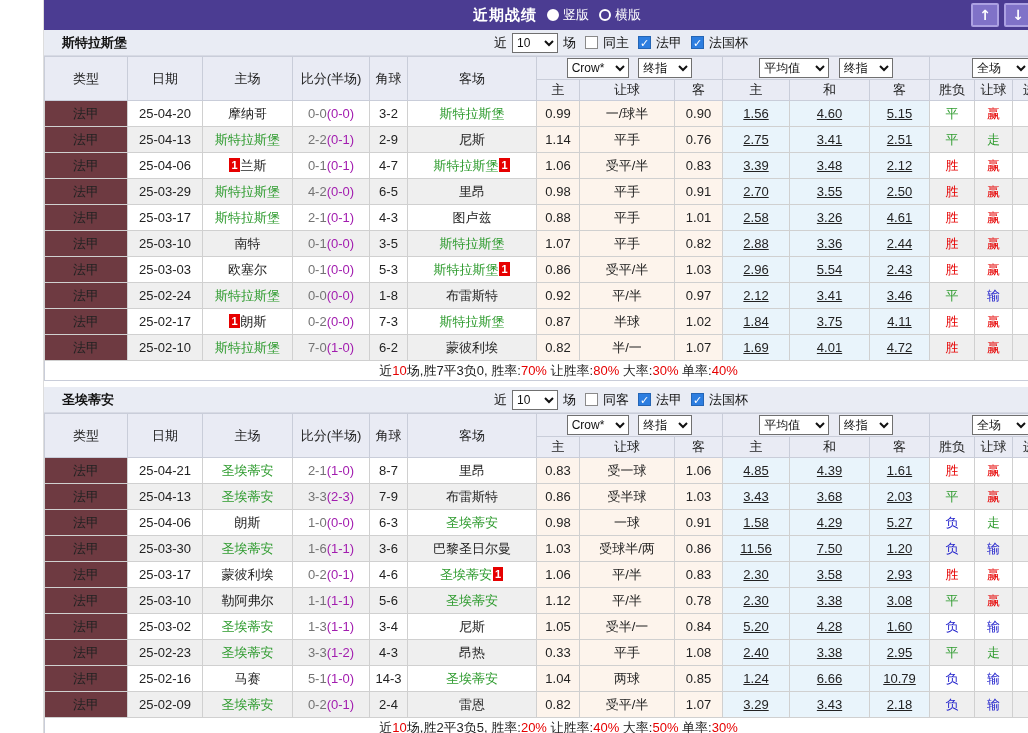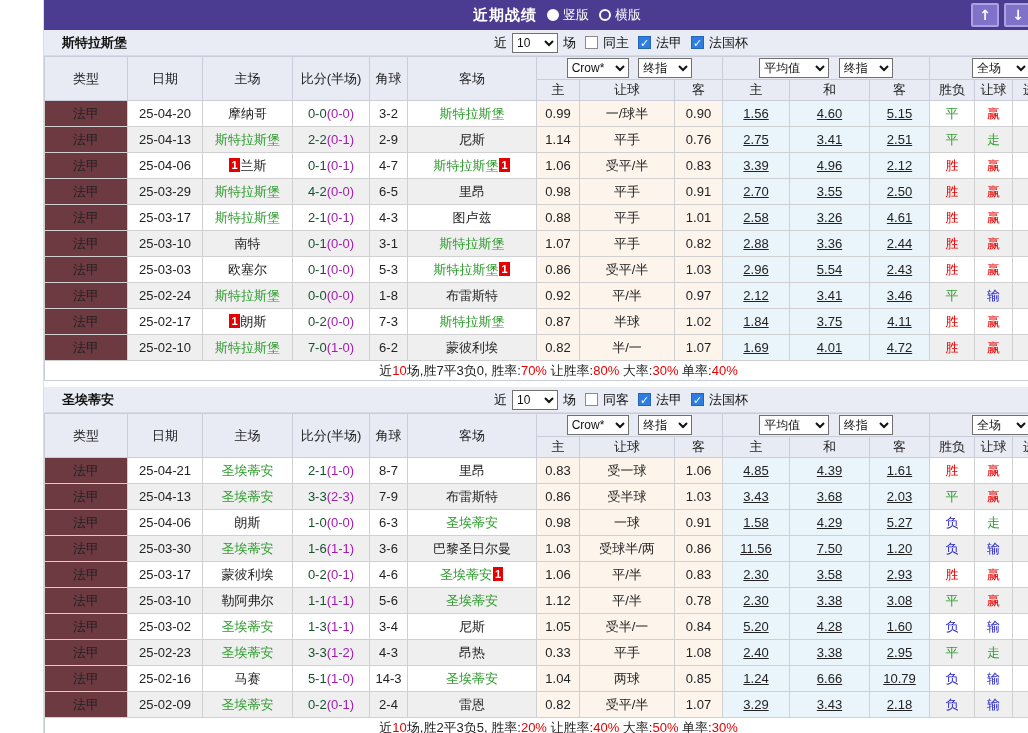--- a/index.html
+++ b/index.html
@@ -56,21 +56,21 @@
   tbody tr:nth-child(even) { background: #efefef; }
   tbody tr:nth-child(odd) { background: #ffffff; }
   td.league { background: #6e3a41 !important; color: #fff; }
   td.col-odds { background: #fdf4ec !important; }
   td.col-avg { background: #e9f4fb !important; text-decoration: underline; }
   .team-green { color: #2e9b2e; }
   .badge {
     display: inline-block; background: #e60000; color: #fff; font-size: 11px; line-height: 14px;
     min-width: 10px; padding: 0 2px; margin: 0 1px; font-weight: bold; vertical-align: 1px;
   }
-  .score-main { color: #14532d; }
+  .score-main { color: #737373; }
   .score-half { color: #a21caf; }
   tfoot td { height: 20px; font-size: 13px; background: #fff; border: 1px solid #d0d0d0; color: #222; }
   .seg-red { color: #e60000; }
   .hdr-selects { padding: 1px 0; }
   .hdr-selects select { margin: 0 3px; }
   .gap { height: 6px; background: #fff; }
 </style>
 </head>
 <body>
 
@@ -201,21 +201,21 @@
             <td class="league">法甲</td>
             <td>25-04-06</td>
             <td><span class="badge">1</span><span>兰斯</span></td>
             <td><span class="score-main">0-1</span><span class="score-half">(0-1)</span></td>
             <td>4-7</td>
             <td><span class="team-green">斯特拉斯堡</span><span class="badge">1</span></td>
             <td class="col-odds">1.06</td>
             <td class="col-odds">受平/半</td>
             <td class="col-odds">0.83</td>
             <td class="col-avg">3.39</td>
-            <td class="col-avg">4.96</td>
+            <td class="col-avg">3.48</td>
             <td class="col-avg">2.12</td>
             <td style="color: rgb(230, 0, 0);">胜</td>
             <td style="color: rgb(230, 0, 0);">赢</td>
             <td style="color: rgb(35, 35, 204);">小</td>
           </tr>
           <tr>
             <td class="league">法甲</td>
             <td>25-03-29</td>
             <td><span class="team-green">斯特拉斯堡</span></td>
             <td><span class="score-main">4-2</span><span class="score-half">(0-0)</span></td>
@@ -246,21 +246,21 @@
             <td class="col-avg">4.61</td>
             <td style="color: rgb(230, 0, 0);">胜</td>
             <td style="color: rgb(230, 0, 0);">赢</td>
             <td style="color: rgb(230, 0, 0);">大</td>
           </tr>
           <tr>
             <td class="league">法甲</td>
             <td>25-03-10</td>
             <td><span>南特</span></td>
             <td><span class="score-main">0-1</span><span class="score-half">(0-0)</span></td>
-            <td>3-1</td>
+            <td>3-5</td>
             <td><span class="team-green">斯特拉斯堡</span></td>
             <td class="col-odds">1.07</td>
             <td class="col-odds">平手</td>
             <td class="col-odds">0.82</td>
             <td class="col-avg">2.88</td>
             <td class="col-avg">3.36</td>
             <td class="col-avg">2.44</td>
             <td style="color: rgb(230, 0, 0);">胜</td>
             <td style="color: rgb(230, 0, 0);">赢</td>
             <td style="color: rgb(35, 35, 204);">小</td>

